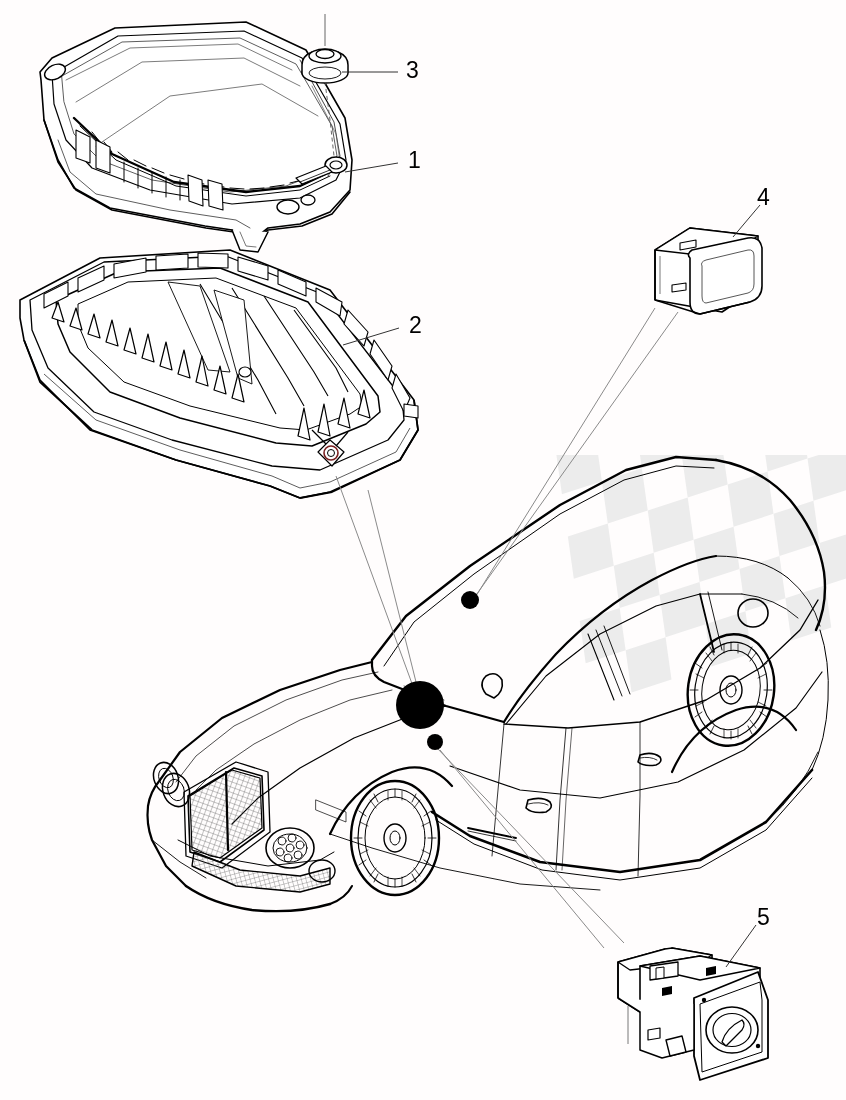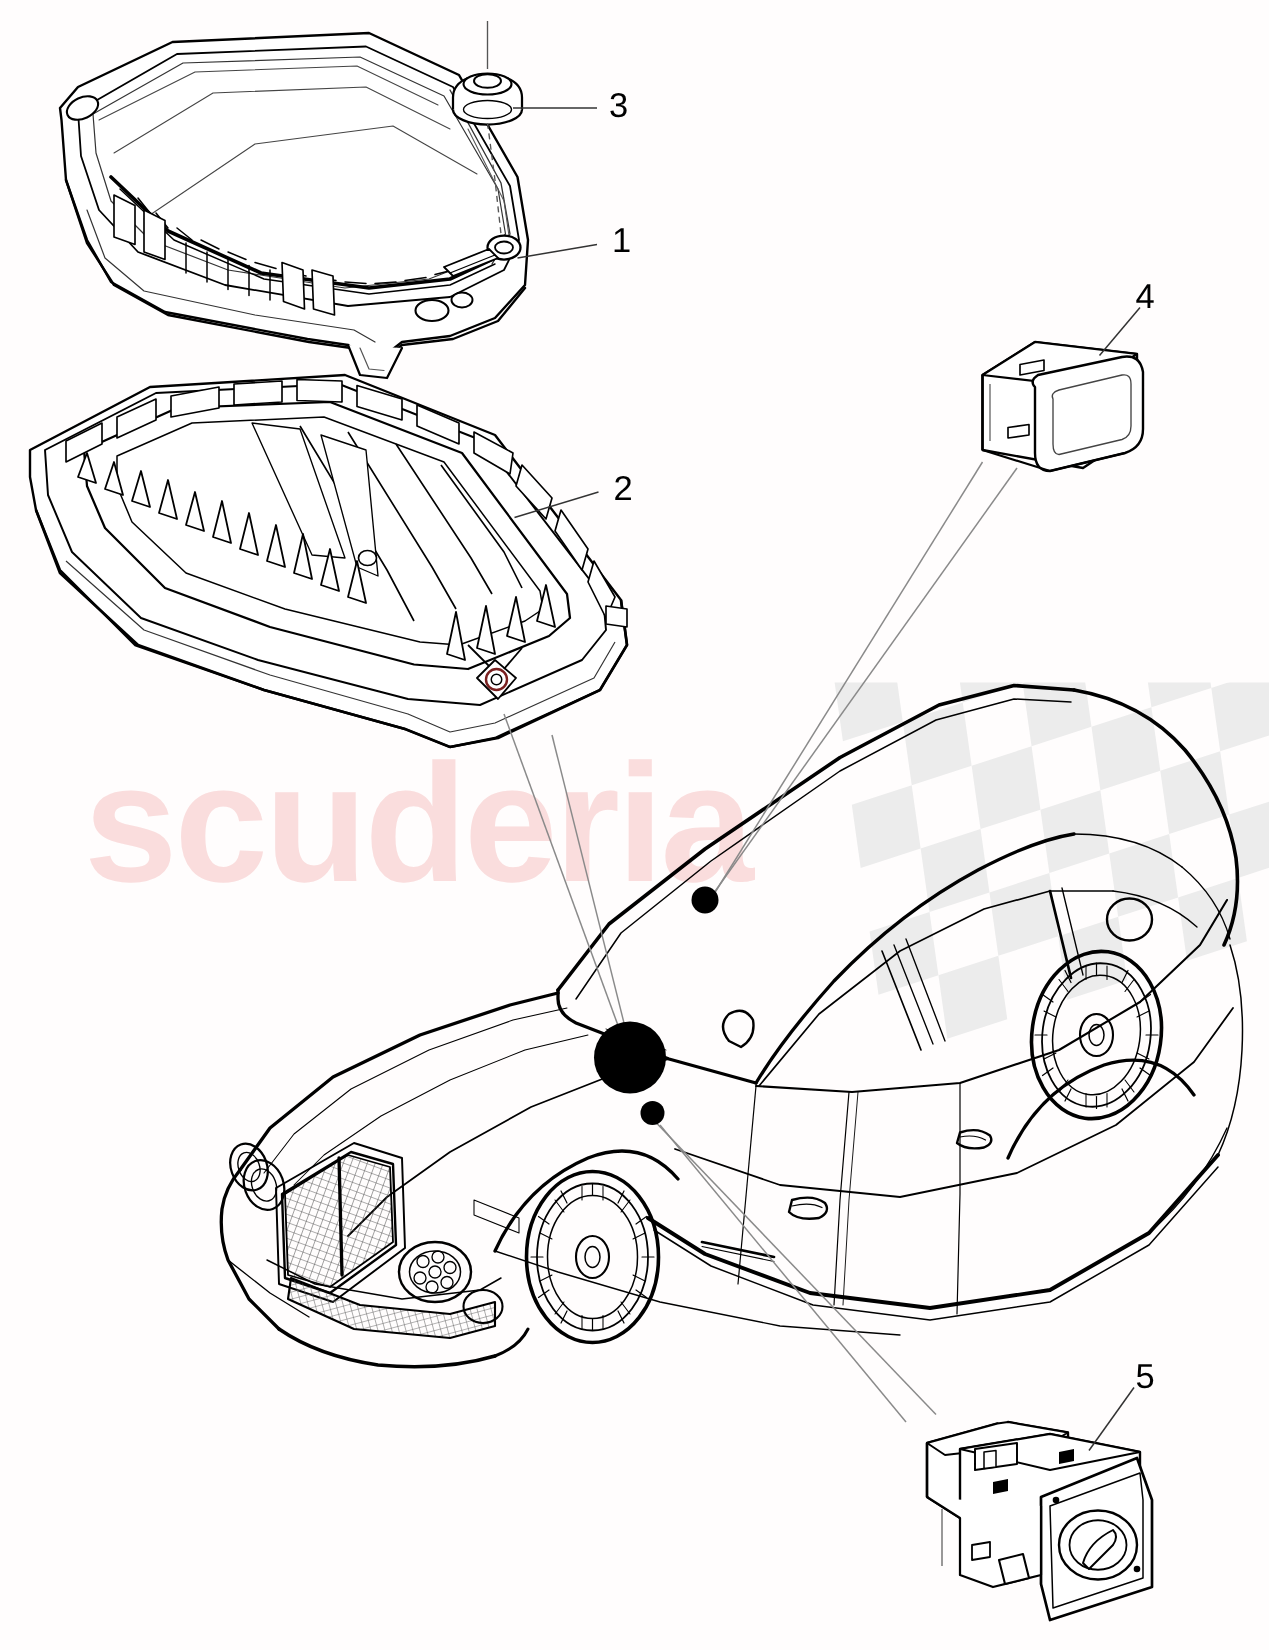--- a/index.html
+++ b/index.html
@@ -23,21 +23,20 @@
     position:absolute;font-family:"Liberation Sans", sans-serif;
     font-size:27px;font-weight:400;color:#eeeeee;letter-spacing:24px;
     white-space:nowrap;user-select:none;
   }
 </style>
 </head>
 <body>
 
 <div id="sheet">
 
-  <div class="wm-scuderia" style="left:56px;top:484px;">scuderia</div>
 
   <svg viewBox="0 0 846 1100" xmlns="http://www.w3.org/2000/svg">
     <defs>
       <pattern id="meshFine" width="5" height="5" patternUnits="userSpaceOnUse" patternTransform="rotate(20)">
         <path d="M0 0 L0 5 M0 0 L5 0" stroke="#555" stroke-width="0.7" fill="none"></path>
       </pattern>
       <pattern id="meshFine2" width="4.5" height="4.5" patternUnits="userSpaceOnUse" patternTransform="rotate(-15)">
         <path d="M0 0 L0 4.5 M0 0 L4.5 0" stroke="#666" stroke-width="0.7" fill="none"></path>
       </pattern>
       <clipPath id="flagClip">

